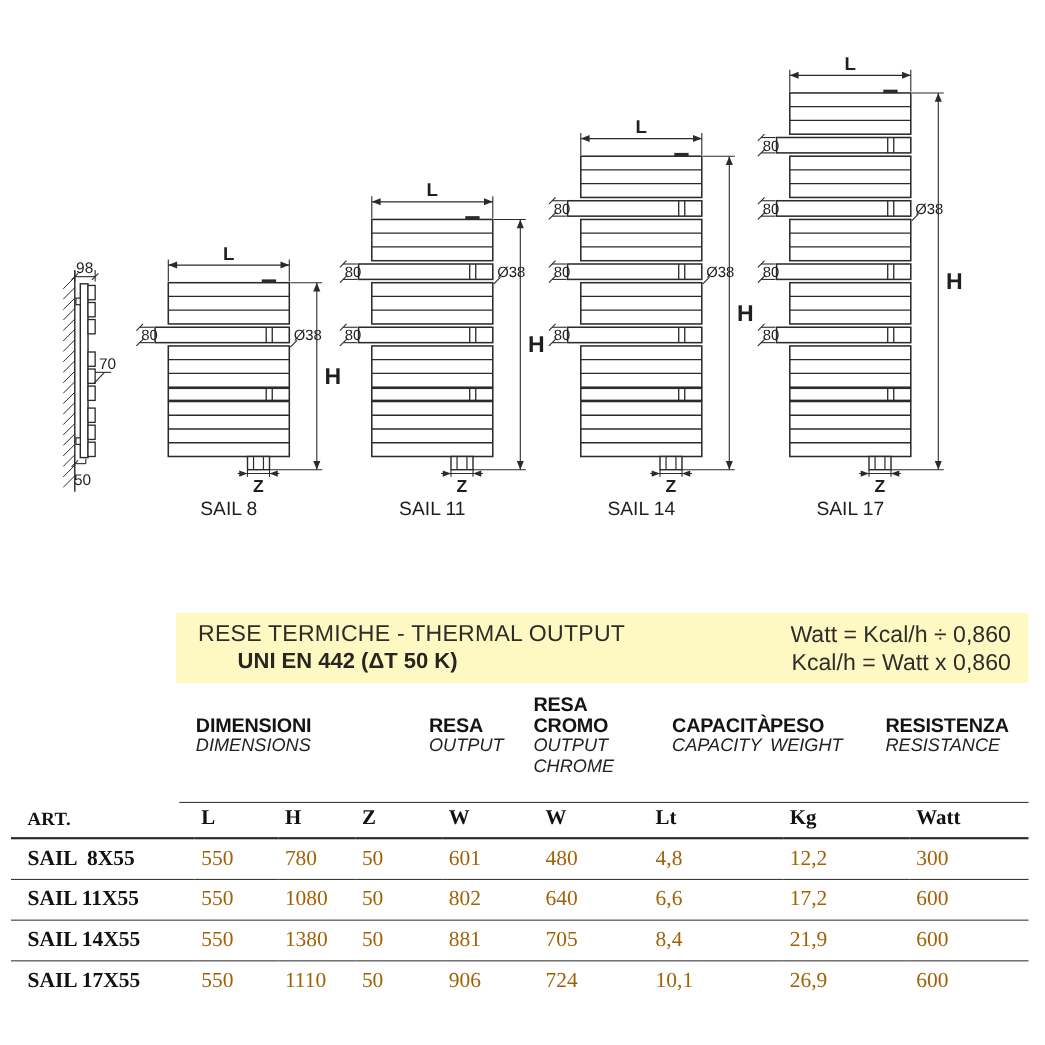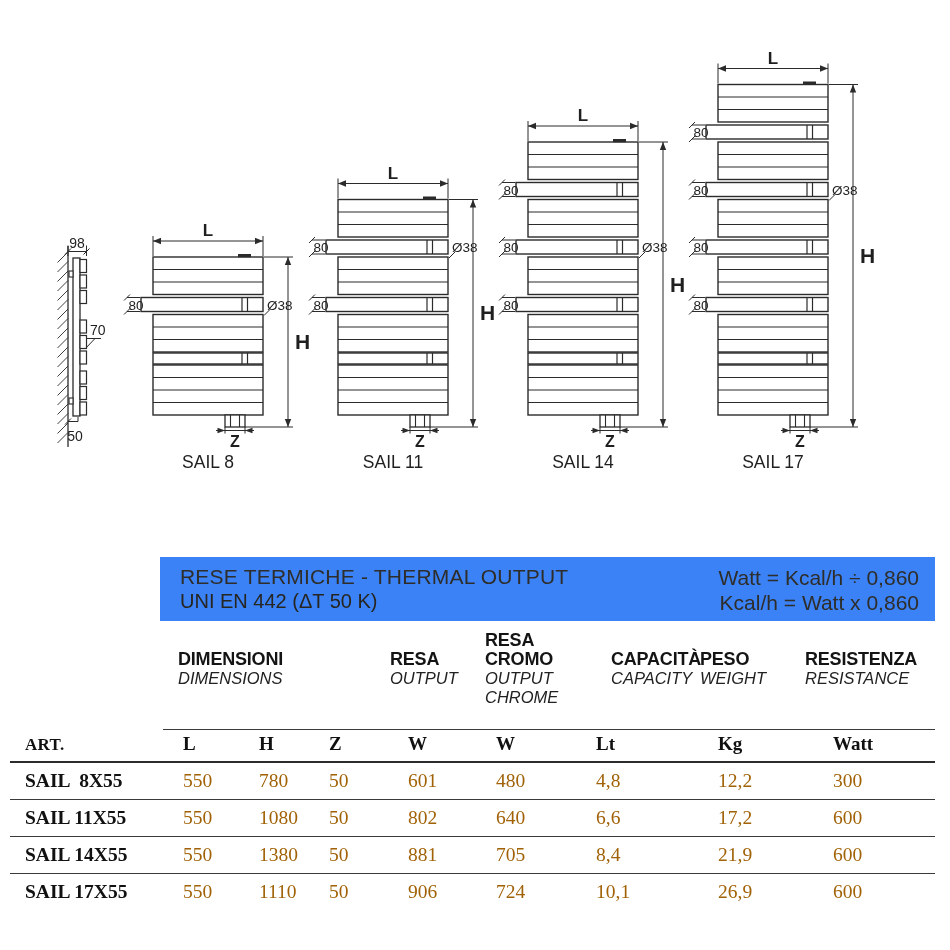--- a/index.html
+++ b/index.html
@@ -10,24 +10,24 @@
   #drawings { position:absolute; left:0; top:0; }
   #drawings text { fill:#1f1f1f; font-family:"Liberation Sans",sans-serif; }
   #drawings .t-dim  { font-size:13.5px; }
   #drawings .t-sm   { font-size:14px; }
   #drawings .t-bL   { font-size:17px; font-weight:bold; }
   #drawings .t-bH   { font-size:21px; font-weight:bold; }
   #drawings .t-bZ   { font-size:16px; font-weight:bold; }
   #drawings .t-lab  { font-size:17.5px; }
 
   
-  .band { position:absolute; left:160px; top:557px; width:775px; height:64px; background:#3b82f6; }
+  .band { position:absolute; left:160px; top:557px; width:775px; height:64px; background:#fef9c3; }
   .band-left { position:absolute; left:20px; top:8px; }
   .band-left .l1 { font-size:21px; color:#2e2d29; letter-spacing:0.2px; line-height:24px; }
-  .band-left .l2 { font-size:20px; font-weight:normal; color:#262520; line-height:25px; }
+  .band-left .l2 { font-size:20px; font-weight:bold; color:#262520; line-height:25px;margin-left:36px; }
   .band-right { position:absolute; right:16px; top:8px; text-align:right;
                 font-size:21px; color:#2e2d29; line-height:25px; }
 
   
   #group-headers .gh { position:absolute; white-space:nowrap; }
   #group-headers .b { font-weight:bold; font-size:18px; line-height:19px; letter-spacing:-0.2px; color:#141414; }
   #group-headers .i { font-style:italic; font-size:16.5px; line-height:19px; color:#222; }
 
   .rule-thin { position:absolute; left:163px; top:729px; width:772px; height:1.3px; background:#3a3a3a; }
 

